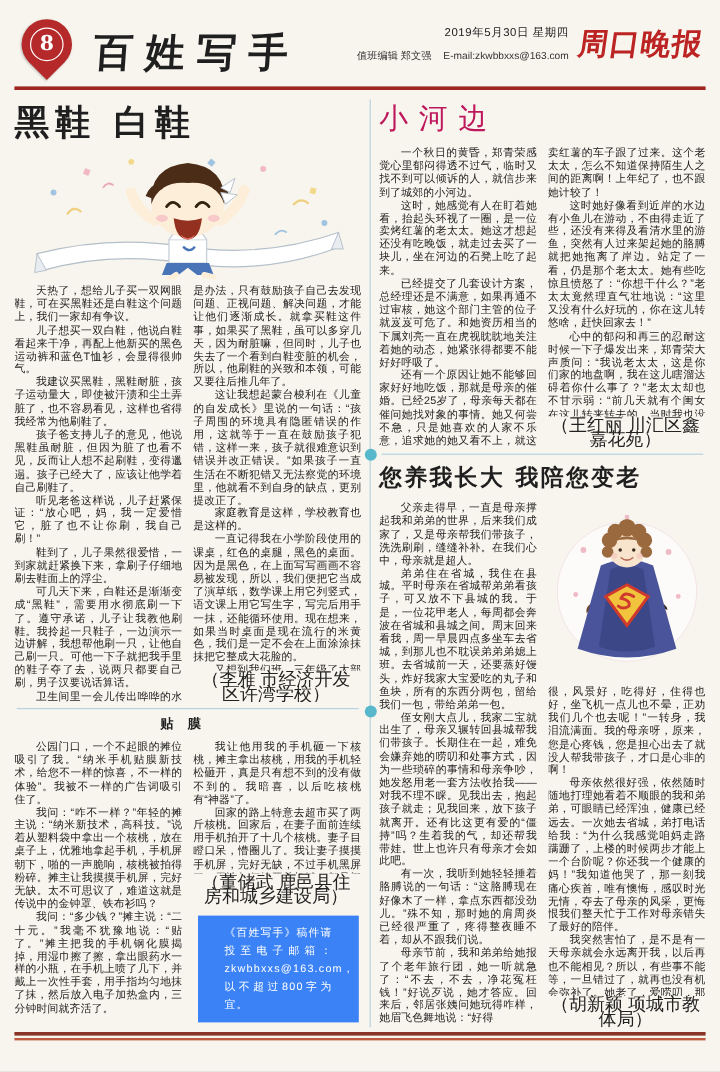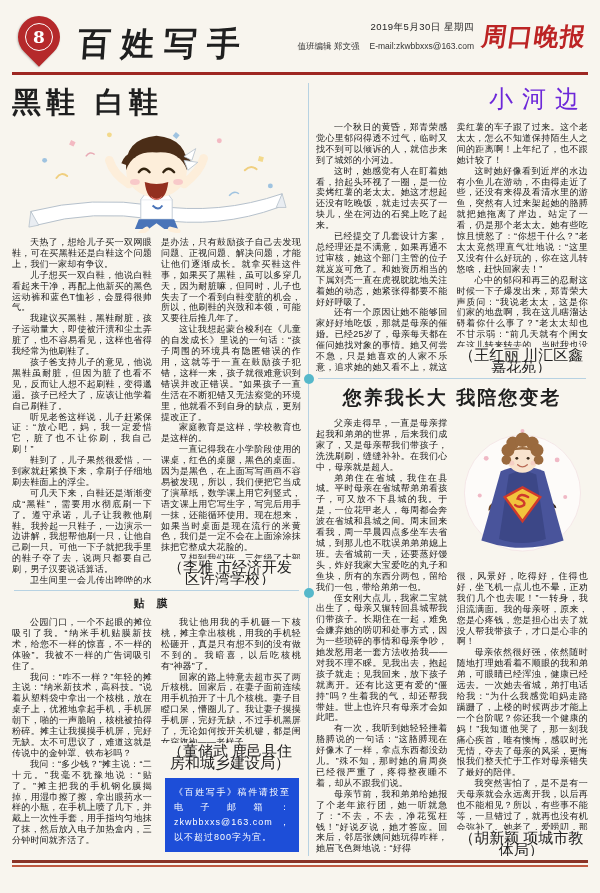--- a/index.html
+++ b/index.html
@@ -31,38 +31,38 @@
   .col-right{flex:1;display:flex;flex-direction:column;min-height:0;}
   .h-divider{flex:none;border-top:1px solid #b7d2e2;margin:5px 2px;}
   article{display:flex;flex-direction:column;min-height:0;}
   #article-1{height:504px;flex:none;}
   #article-4{flex:1;}
   #article-2{height:292px;flex:none;}
   #article-3{flex:1;}
   .t1{font-family:"DejaVu Serif",serif;font-size:29px;font-weight:bold;letter-spacing:5px;
       text-align:left;margin:2px 0 4px;flex:none;}
   .t2{font-family:"DejaVu Serif",serif;font-size:24px;font-weight:500;letter-spacing:9px;
-      text-align:right;margin:2px 0 7px;flex:none;color:#6d28d9;}
+      text-align:left;margin:2px 0 7px;flex:none;color:#be185d;}
   .t3{font-family:"DejaVu Serif",serif;font-size:19px;font-weight:600;letter-spacing:2px;
-      text-align:center;margin:1px 0 7px;flex:none;}
+      margin:1px 0 7px;flex:none;}
   .t4{font-family:"DejaVu Serif",serif;font-size:11px;font-weight:600;letter-spacing:12px;
       text-align:center;margin:0 0 6px;flex:none;}
   .illo1{flex:none;height:106px;margin:0 6px 4px;}
   .illo1 svg{width:100%;height:100%;}
   .art-body{flex:1;min-height:0;display:flex;gap:9px;overflow:hidden;}
   .col{flex:1;min-width:0;display:flex;flex-direction:column;overflow:hidden;}
   .ptext{flex:1;min-height:0;overflow:hidden;}
   .art-body p{margin:0;font-size:9px;line-height:10.9px;text-align:justify;text-indent:2em;
       letter-spacing:.2px;color:#222;}
   .art-body p.cont{text-indent:0;}
   .attribution{flex:none;font-size:15px;line-height:12px;text-align:center;padding:2px 2px 0 0;color:#222;}
   .illo3{flex:none;height:150px;display:flex;justify-content:center;margin-bottom:3px;}
   .illo3 svg{height:150px;}
-  .submission-box{flex:none;background:#1d4ed8;color:#fff;font-size:9px;line-height:15px;
-      padding:7px 9px;margin:9px 2px 4px 4px;letter-spacing:1px;text-align:justify;}
+  .submission-box{flex:none;background:#3b82f6;color:#fff;font-size:9px;line-height:15px;
+      padding:7px 22px;margin:9px 2px 4px 4px;letter-spacing:1px;text-align:justify;}
   
   .footer{flex:none;margin:4px 12px 26px;}
   .footer .bar1{height:3px;background:#8a3427;}
   .footer .bar2{height:2px;background:#bf5a41;margin-top:2px;}
 </style>
 </head>
 <body>
 
 <div class="page">
 

